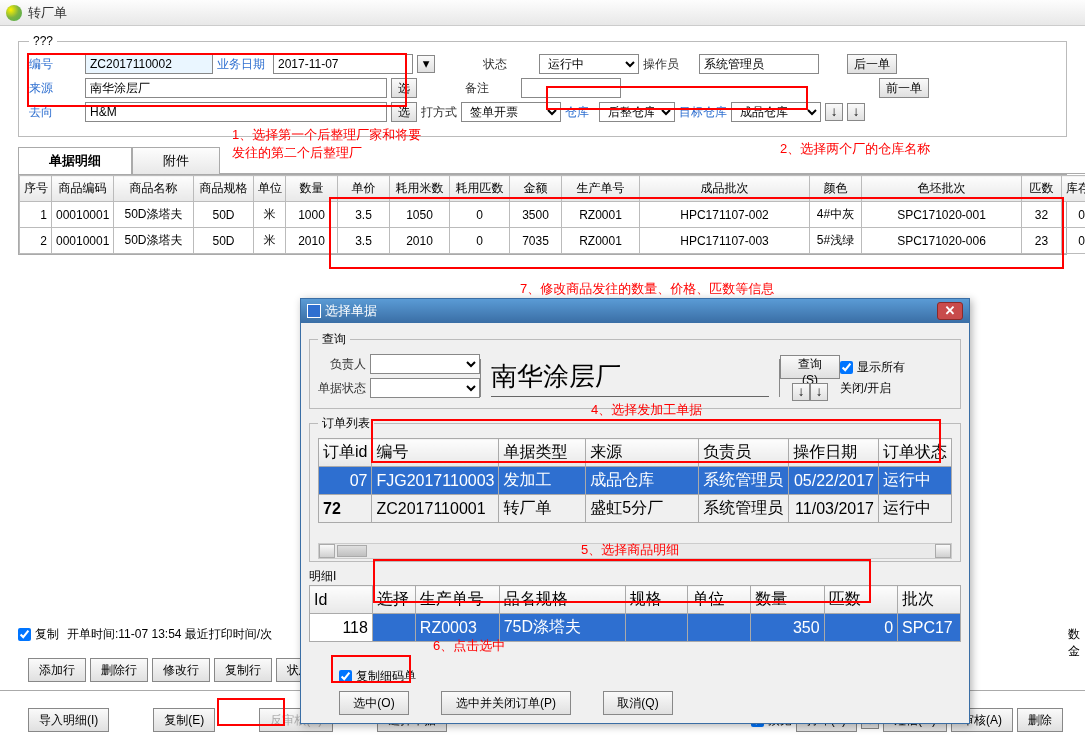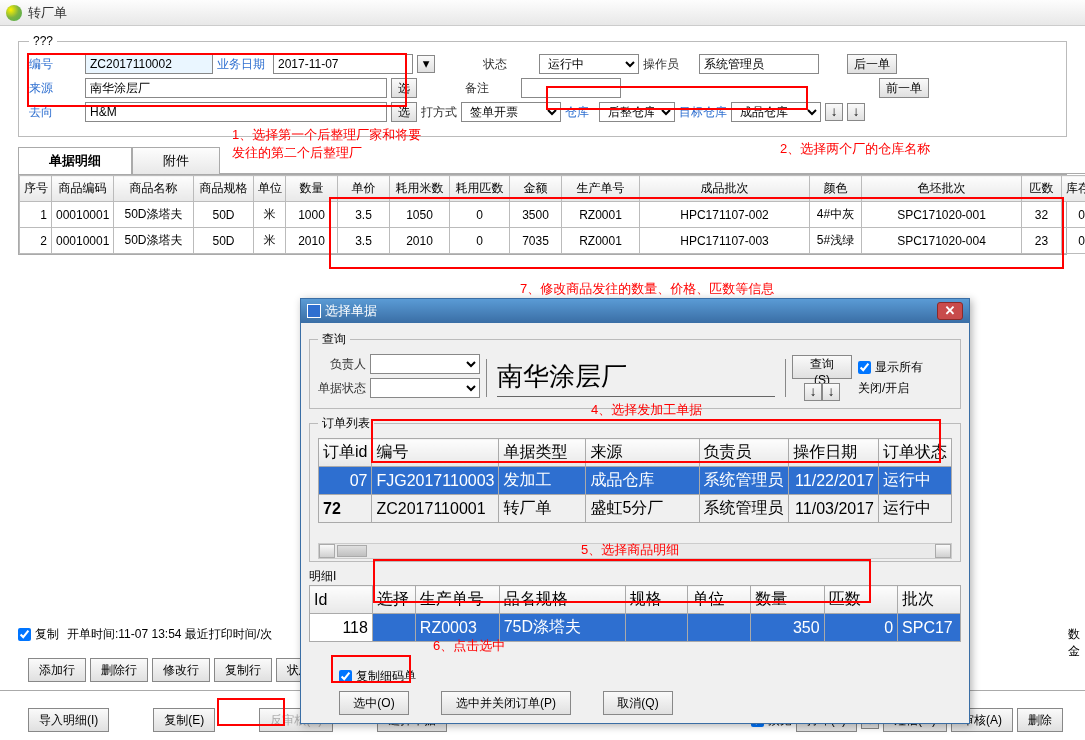--- a/index.html
+++ b/index.html
@@ -188,21 +188,21 @@
             <td>50D</td>
             <td>米</td>
             <td>2010</td>
             <td>3.5</td>
             <td>2010</td>
             <td>0</td>
             <td>7035</td>
             <td>RZ0001</td>
             <td>HPC171107-003</td>
             <td>5#浅绿</td>
-            <td>SPC171020-004</td>
+            <td>SPC171020-006</td>
             <td>23</td>
             <td>0</td>
           </tr>
         </tbody>
     </table>
   </div>
 
   <div class="red-box" style="left:329px; top:197px; width:735px; height:72px;"></div>
   <div class="annot" style="left:520px; top:280px;">7、修改商品发往的数量、价格、匹数等信息</div>
 
@@ -250,21 +250,21 @@
     <div class="dlg-title">
       <span style="display:flex;align-items:center;gap:4px;">
           <span style="width:14px;height:14px;background:#2e6fd0;border:1px solid #fff;display:inline-block"></span>
           <span>选择单据</span>
         </span>
       <span class="dlg-close">✕</span>
     </div>
     <div class="dlg-body">
       <fieldset class="dlg-fieldset">
         <legend>查询</legend>
-        <div style="display:flex; align-items:center; gap:6px;">
+        <div style="display:flex; align-items:center; ">
           <div>
             <div class="row">
                 <span class="lbl black" style="min-width:48px;text-align:right">负责人</span>
                 <select class="sel" style="width:110px"><option></option></select>
               </div>
             <div class="row">
                 <span class="lbl black" style="min-width:48px;text-align:right">单据状态</span>
                 <select class="sel" style="width:110px"><option></option></select>
               </div>
           </div>
@@ -309,21 +309,21 @@
                 <th>订单状态</th>
               </tr>
             </thead>
           <tbody id="order-body">
               <tr class="sel">
                 <td style="text-align: right;">07</td>
                 <td>FJG2017110003</td>
                 <td>发加工</td>
                 <td>成品仓库</td>
                 <td>系统管理员</td>
-                <td style="text-align: right;">11/22/2017</td>
+                <td style="text-align: right;">05/22/2017</td>
                 <td>运行中</td>
               </tr>
               <tr>
                 <td style="text-align: left; font-weight: bold;">72</td>
                 <td>ZC2017110001</td>
                 <td>转厂单</td>
                 <td>盛虹5分厂</td>
                 <td>系统管理员</td>
                 <td style="text-align: right;">11/03/2017</td>
                 <td>运行中</td>

